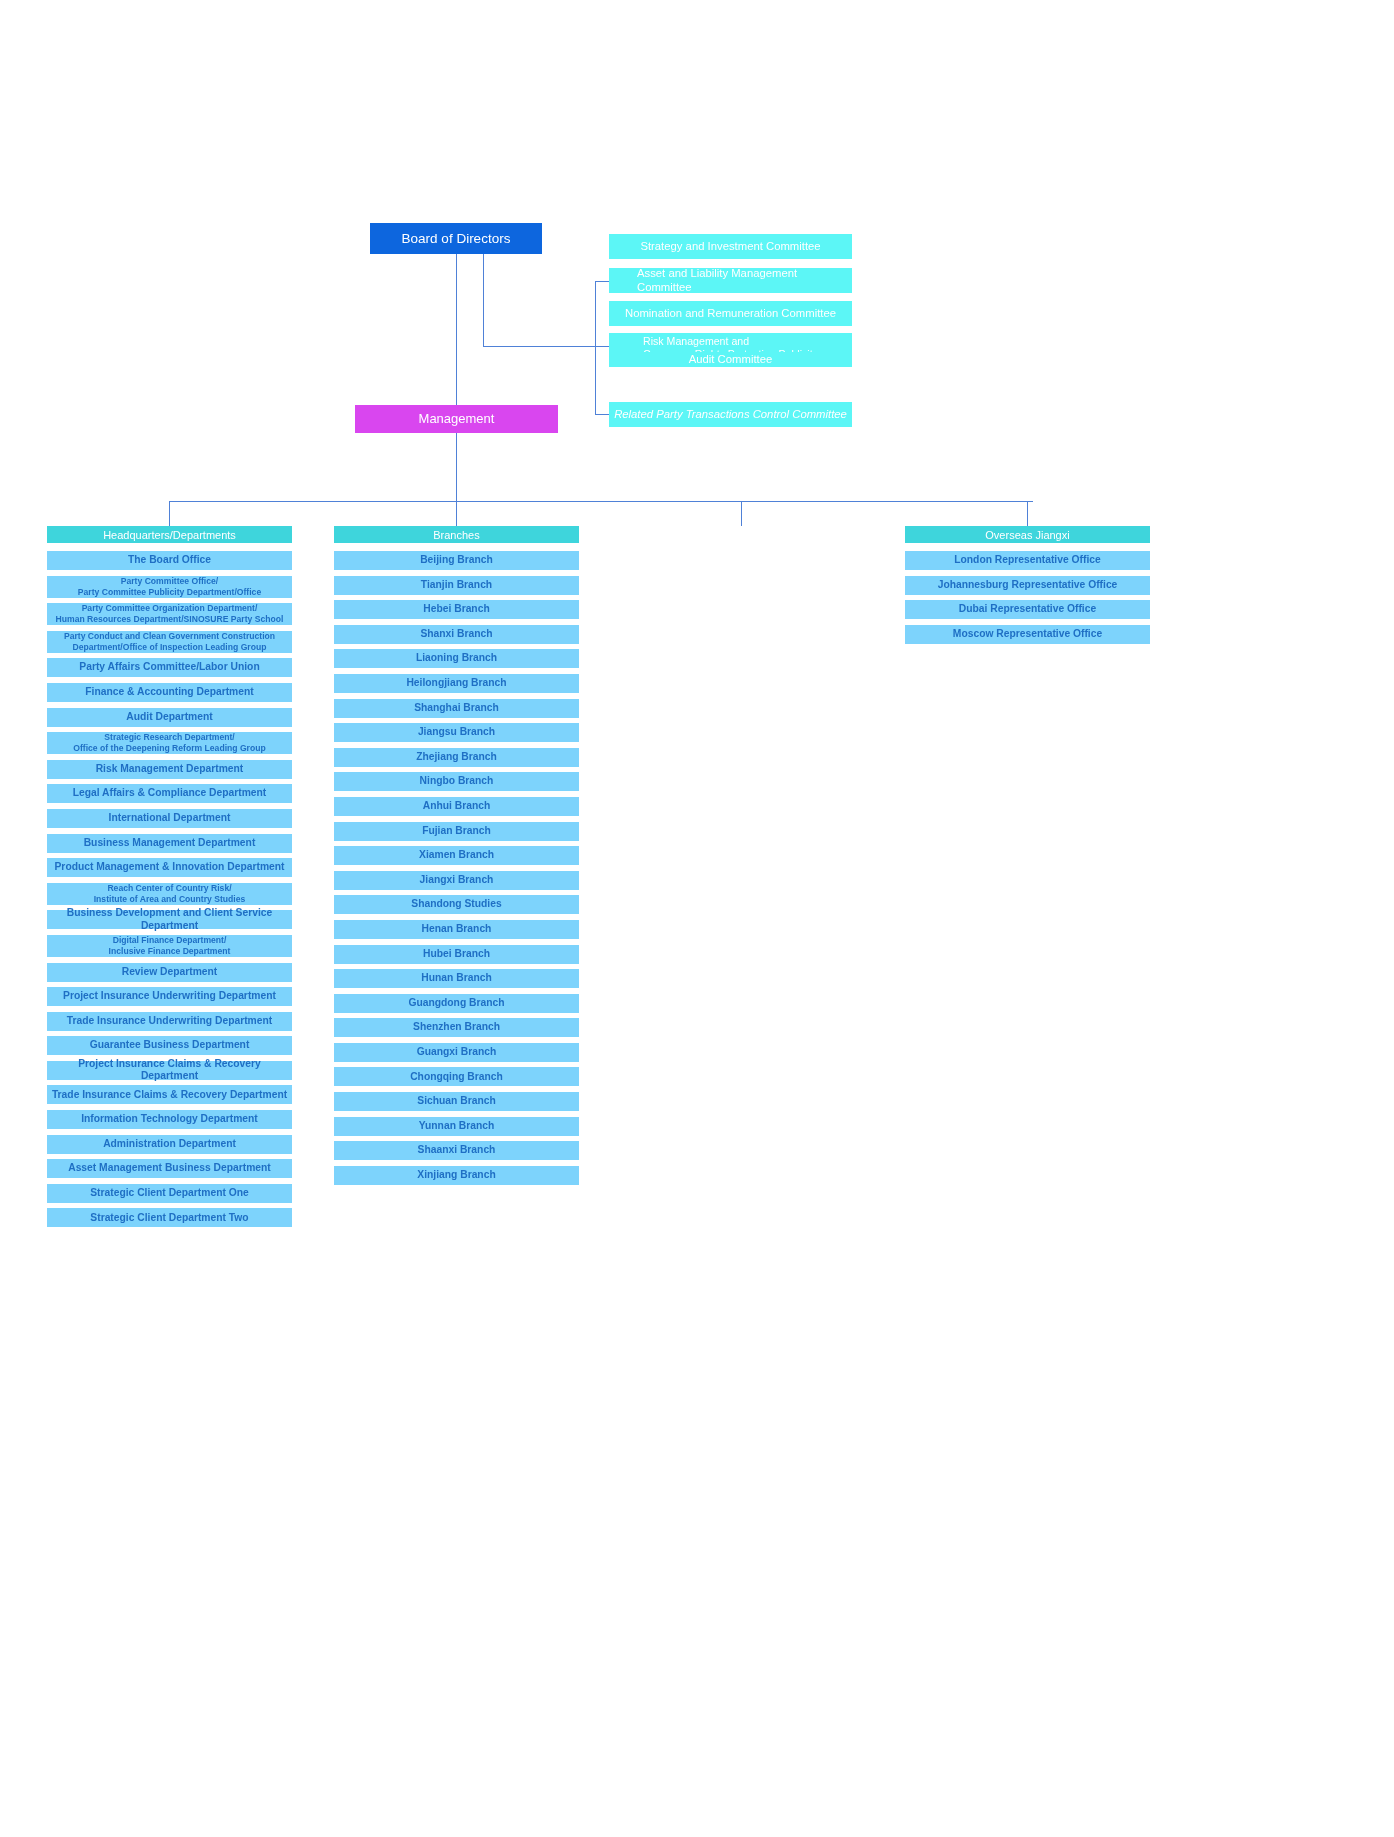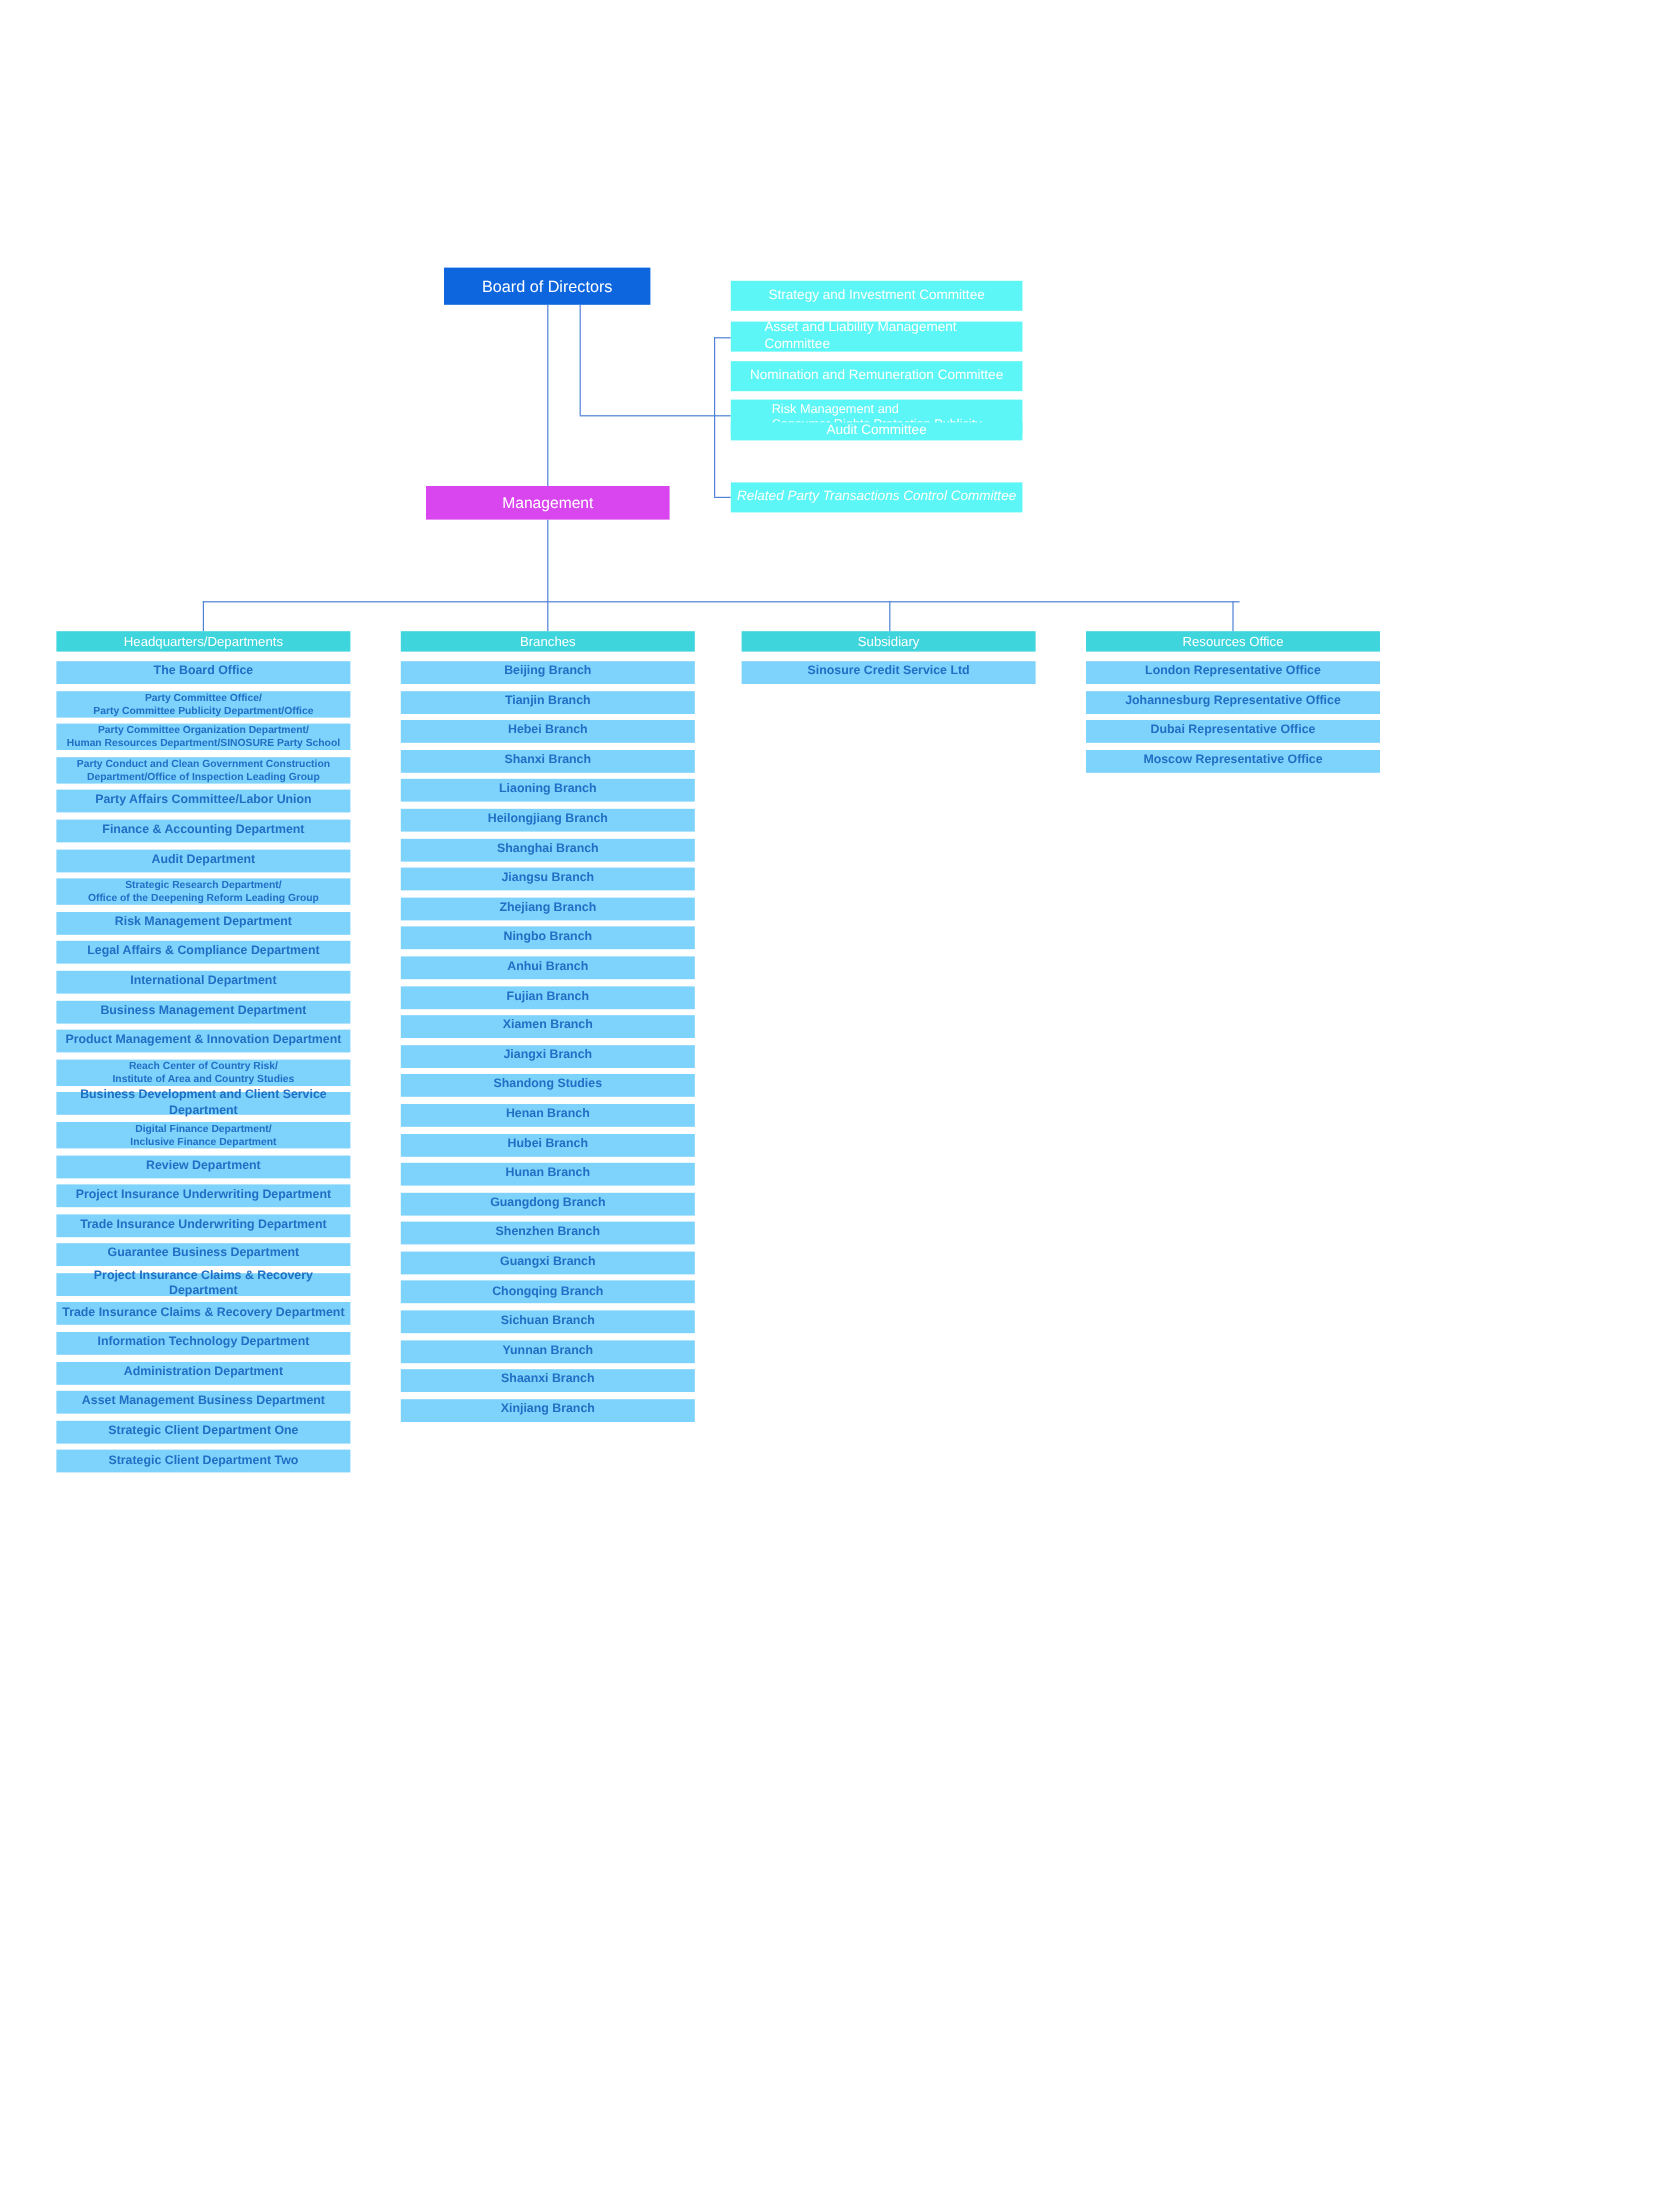--- a/index.html
+++ b/index.html
@@ -212,25 +212,21 @@
       <div class="col-item one-line">Hunan Branch</div>
       <div class="col-item one-line">Guangdong Branch</div>
       <div class="col-item one-line">Shenzhen Branch</div>
       <div class="col-item one-line">Guangxi Branch</div>
       <div class="col-item one-line">Chongqing Branch</div>
       <div class="col-item one-line">Sichuan Branch</div>
       <div class="col-item one-line">Yunnan Branch</div>
       <div class="col-item one-line">Shaanxi Branch</div>
       <div class="col-item one-line">Xinjiang Branch</div>
     </div>
-  <div class="column" id="col-subsidiary">
-      <div class="col-header">Subsidiary</div>
-      <div class="col-item one-line">Sinosure Credit Service Ltd</div>
-    </div>
   <div class="column" id="col-overseas">
-      <div class="col-header">Resources Office</div>
+      <div class="col-header">Overseas Jiangxi</div>
       <div class="col-item one-line">London Representative Office</div>
       <div class="col-item one-line">Johannesburg Representative Office</div>
       <div class="col-item one-line">Dubai Representative Office</div>
       <div class="col-item one-line">Moscow Representative Office</div>
     </div>
 
 </div>
 
 </body></html>

